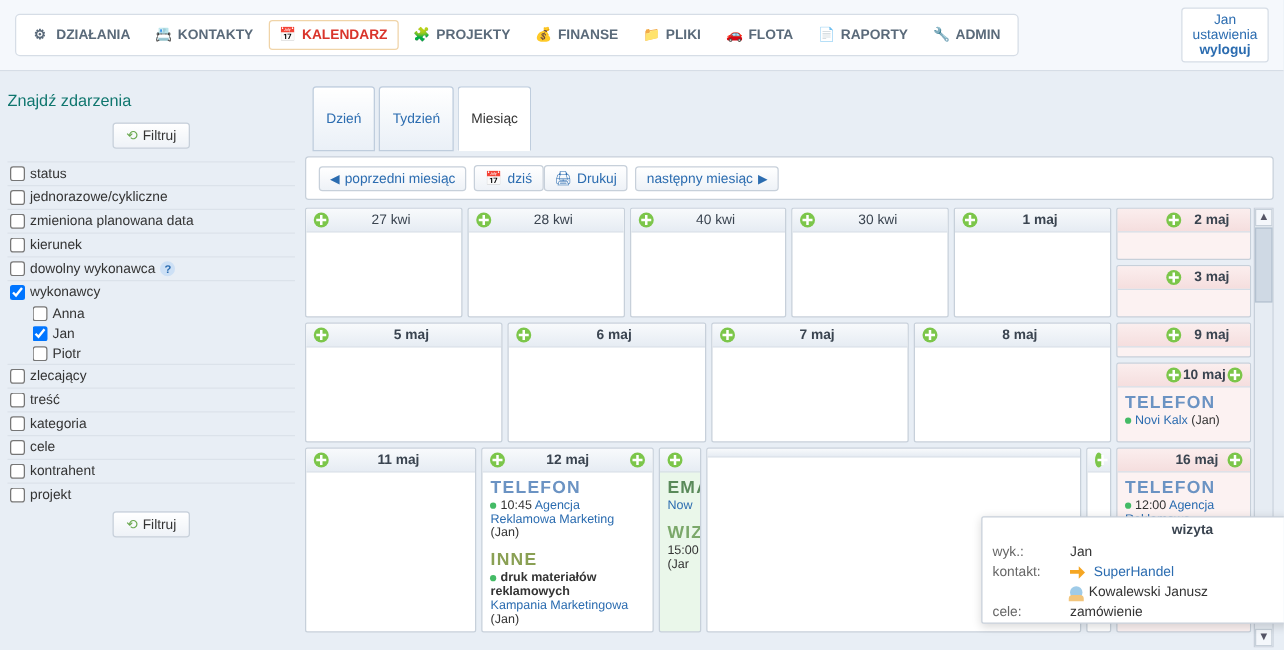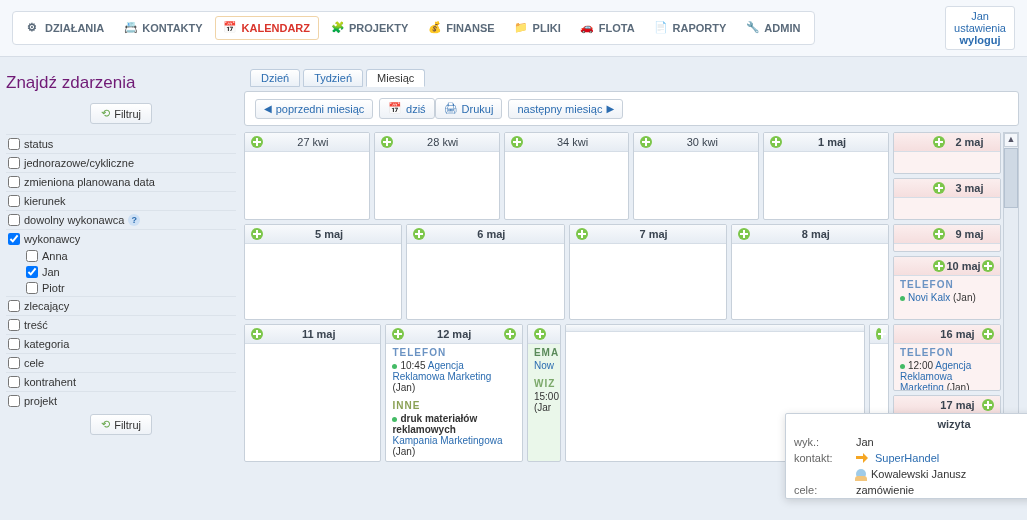--- a/index.html
+++ b/index.html
@@ -12,34 +12,34 @@
 .navitem { display: flex; align-items: center; gap: 4px; padding: 4px 8px; color: #5a6a7a; font-weight: bold; font-size: 11px; cursor: pointer; border-radius: 3px; }
 .navitem.active { color: #d9342b; border: 1px solid #f0d4a8; background: #fff; }
 .navicon { width: 14px; height: 14px; display: inline-block; }
 .userbox { margin-left: auto; text-align: center; font-size: 11px; padding: 3px 8px; border: 1px solid #d6dde6; border-radius: 3px; background: #fff; }
 .userbox .uname { color: #2b6cb0; }
 .userbox .logout { color: #2b6cb0; font-weight: bold; }
 
 
 .main { display: flex; height: calc(520px - 40px); }
 .sidebar { width: 244px; padding: 8px 8px 8px 6px; }
-.sidebar-title { font-size: 17px; color: #701a75; padding: 8px 0 6px; }
+.sidebar-title { font-size: 13px; color: #0f766e; padding: 8px 0 6px; }
 .filter-btn { display: inline-flex; align-items: center; gap: 4px; padding: 3px 10px; border: 1px solid #c7d0da; border-radius: 3px; background: linear-gradient(#fff,#eef2f7); cursor: pointer; }
 .filter-btn-wrap { text-align: center; margin: 4px 0 10px; }
 .filters { margin-top: 4px; }
 .fitem { display: flex; align-items: flex-start; gap: 4px; padding: 3px 2px; border-top: 1px solid #dbe2ea; font-size: 11px; color: #333; }
 .fitem input[type=checkbox] { width: 12px; height: 12px; }
 .fchildren { margin-left: 18px; }
 .fchildren .fitem { border-top: none; padding: 2px 2px; }
 .help-icon { display:inline-block; width:12px; height:12px; border-radius:50%; background:#cde0f5; color:#2b6cb0; text-align:center; font-size:9px; line-height:12px; font-weight:bold; }
 
 
 .content { flex: 1; padding: 6px 8px 6px 0; position: relative; }
 .tabs { display: flex; gap: 3px; margin: 6px 0 4px 6px; }
-.tab { padding: 2px 10px; border: 1px solid #bfcddd; border-radius: 3px 3px 0 0; background: linear-gradient(#fff,#eaf0f7); color: #2b6cb0; cursor: pointer; font-size: 11px; }
+.tab { padding: 19px 10px; border: 1px solid #bfcddd; border-radius: 3px 3px 0 0; background: linear-gradient(#fff,#eaf0f7); color: #2b6cb0; cursor: pointer; font-size: 11px; }
 .tab.active { background: #fff; color: #333; border-bottom-color: #fff; }
 .toolbar { display: flex; align-items: center; border: 1px solid #c7d0da; border-radius: 3px; background: #fff; padding: 6px 10px; }
 .tool-btn { display: inline-flex; align-items: center; gap: 4px; padding: 3px 8px; border: 1px solid #c7d0da; border-radius: 3px; background: linear-gradient(#fff,#eef2f7); color: #2b6cb0; cursor: pointer; font-size: 11px; }
 .tool-btn .arrow { font-size: 10px; }
 .tool-group { display: flex; gap: 6px; align-items:center; }
 .title-month { flex:1; text-align:center; font-size: 18px; color: #3a4450; font-family: Georgia, serif; }
 .calendar-wrap { position: relative; margin-top: 6px; height: 352px; overflow: hidden; }
 .calendar { position: absolute; top:0; left:0; right:18px; bottom:0; overflow-y: hidden; }
 .scrollbar { position:absolute; right:0; top:0; width:16px; bottom:0; background:#e6ecf3; border:1px solid #c7d0da; }
 .scroll-arrow { width:14px; height:14px; background:#f4f7fb; border:1px solid #c7d0da; margin:0; text-align:center; font-size:9px; color:#556; cursor:pointer; }
@@ -55,21 +55,21 @@
 .plus-icon { display:inline-block; width:12px; height:12px; border-radius:50%; background:#7cc64a; position:relative; cursor:pointer; }
 .plus-icon::before, .plus-icon::after { content:""; position:absolute; background:#fff; }
 .plus-icon::before { left:5px; top:2px; width:2px; height:8px; }
 .plus-icon::after { left:2px; top:5px; width:8px; height:2px; }
 .day-date { flex:1; text-align:center; }
 .side-plus { margin-left:auto; }
 .sidecol { width:108px; display:flex; flex-direction:column; gap:4px; }
 .sidecol .day { min-height:28px; }
 .sidecol .day.evday { min-height:64px; }
 
-.ev-section { font-size:10px; color:#6b93c3; letter-spacing:1px; font-weight:bold; padding:3px 20px 0 6px; }
+.ev-section { font-size:14px; color:#6b93c3; letter-spacing:1px; font-weight:bold; padding:3px 20px 0 6px; }
 .ev-section.inne{ color:#8aa054;}
 .ev-section.wiz{ color:#7ba86a;}
 .ev-item { font-size:10px; padding:2px 6px 4px; color:#333; }
 .ev-item .time{ color:#333; }
 .ev-item a{ color:#2b6cb0; }
 .ev-bold{ font-weight:bold; }
 .marker{ display:inline-block; width:5px; height:5px; background:#4b6; border-radius:50%; margin-right:3px; vertical-align:middle;}
 .day.green{ background:#eaf7ea; }
 
 .tooltip { position:absolute; left:541px; top:356px; width:338px; background:#fff; border:1px solid #c7d0da; box-shadow:0 2px 8px rgba(0,0,0,0.15); z-index:10; font-size:11px; border-radius:2px; }
@@ -252,21 +252,21 @@
             </div>
           <div class="day">
               <div class="day-head">
                 <span class="plus-icon"></span>
                 <span class="day-date">28 kwi</span>
               </div>
             </div>
           <div class="day">
               <div class="day-head">
                 <span class="plus-icon"></span>
-                <span class="day-date">34 kwi</span>
+                <span class="day-date">40 kwi</span>
               </div>
             </div>
           <div class="day">
               <div class="day-head">
                 <span class="plus-icon"></span>
                 <span class="day-date">30 kwi</span>
               </div>
             </div>
           <div class="day">
               <div class="day-head strong">

